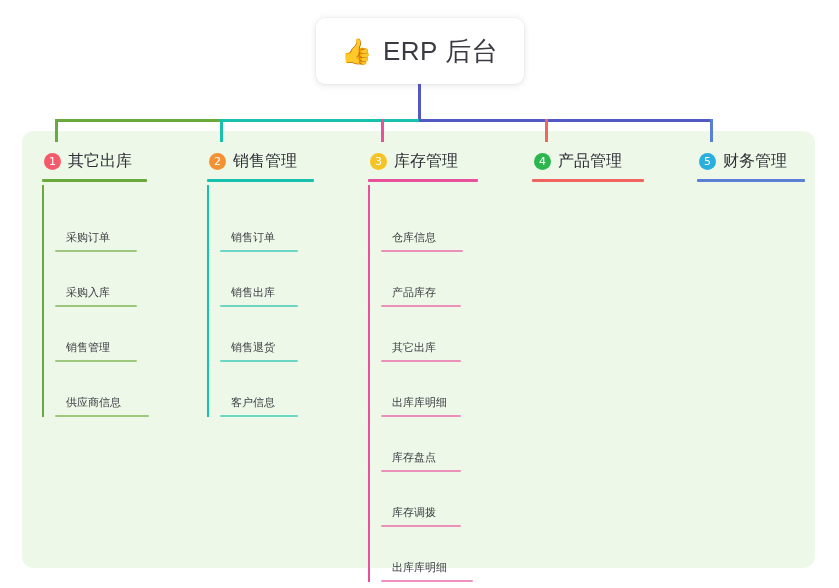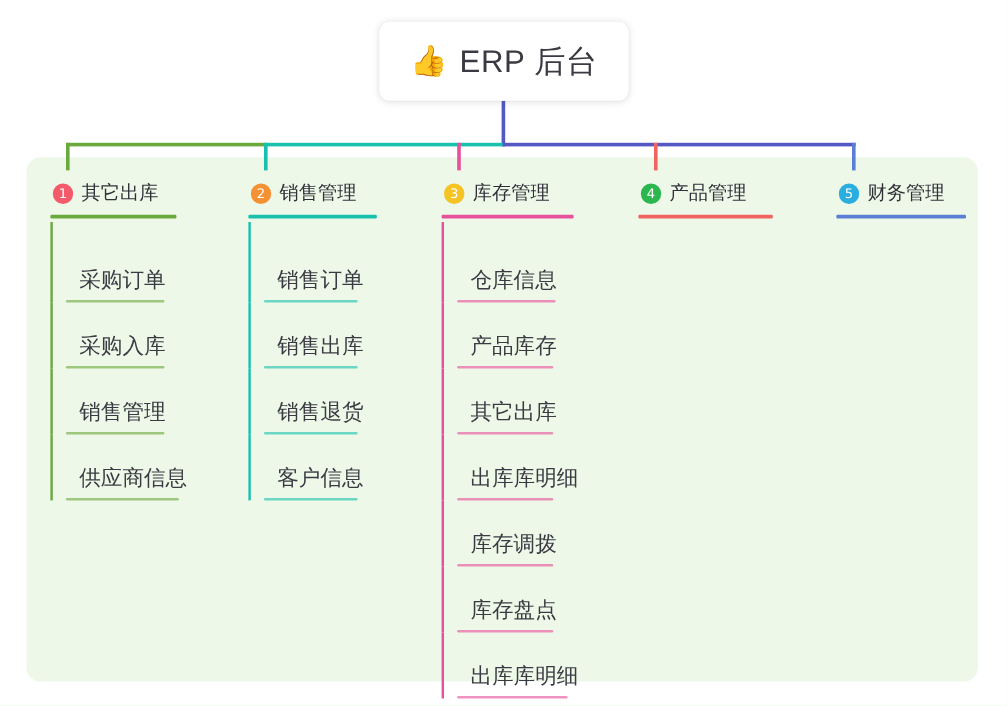--- a/index.html
+++ b/index.html
@@ -58,21 +58,21 @@
   .head-rule{
     height:3px;margin-top:7px;border-radius:1px;
   }
 
   .leaf{
     position:relative;
     height:55px;
   }
   .leaf-label{
     position:absolute;left:24px;bottom:7px;
-    font-size:18px;color:#3a3b42;white-space:nowrap;
+    font-size:11px;color:#3a3b42;white-space:nowrap;
   }
   .leaf-rule{
     position:absolute;left:13px;bottom:0;height:2px;border-radius:1px;
   }
   .leaf-spine{
     position:absolute;left:0;top:0;width:2px;height:100%;
   }
   .leaf:first-child .leaf-spine{top:-12px;height:calc(100% + 12px);}
 </style>
 </head>
@@ -180,26 +180,26 @@
             <div class="leaf-label">其它出库</div>
             <div class="leaf-rule" style="width: 80px; background: rgb(231, 81, 156); opacity: 0.62;"></div>
           </div>
           <div class="leaf">
             <div class="leaf-spine" style="background: rgb(231, 81, 156);"></div>
             <div class="leaf-label">出库库明细</div>
             <div class="leaf-rule" style="width: 80px; background: rgb(231, 81, 156); opacity: 0.62;"></div>
           </div>
           <div class="leaf">
             <div class="leaf-spine" style="background: rgb(231, 81, 156);"></div>
+            <div class="leaf-label">库存盘点</div>
+            <div class="leaf-rule" style="width: 80px; background: rgb(231, 81, 156); opacity: 0.62;"></div>
+          </div>
+          <div class="leaf">
+            <div class="leaf-spine" style="background: rgb(231, 81, 156);"></div>
             <div class="leaf-label">库存调拨</div>
-            <div class="leaf-rule" style="width: 80px; background: rgb(231, 81, 156); opacity: 0.62;"></div>
-          </div>
-          <div class="leaf">
-            <div class="leaf-spine" style="background: rgb(231, 81, 156);"></div>
-            <div class="leaf-label">库存盘点</div>
             <div class="leaf-rule" style="width: 80px; background: rgb(231, 81, 156); opacity: 0.62;"></div>
           </div>
           <div class="leaf">
             <div class="leaf-spine" style="background: rgb(231, 81, 156);"></div>
             <div class="leaf-label">出库库明细</div>
             <div class="leaf-rule" style="width: 92px; background: rgb(231, 81, 156); opacity: 0.62;"></div>
           </div>
         </div>
       </div>
       <div class="branch" style="left: 532px; top: 150px;">

